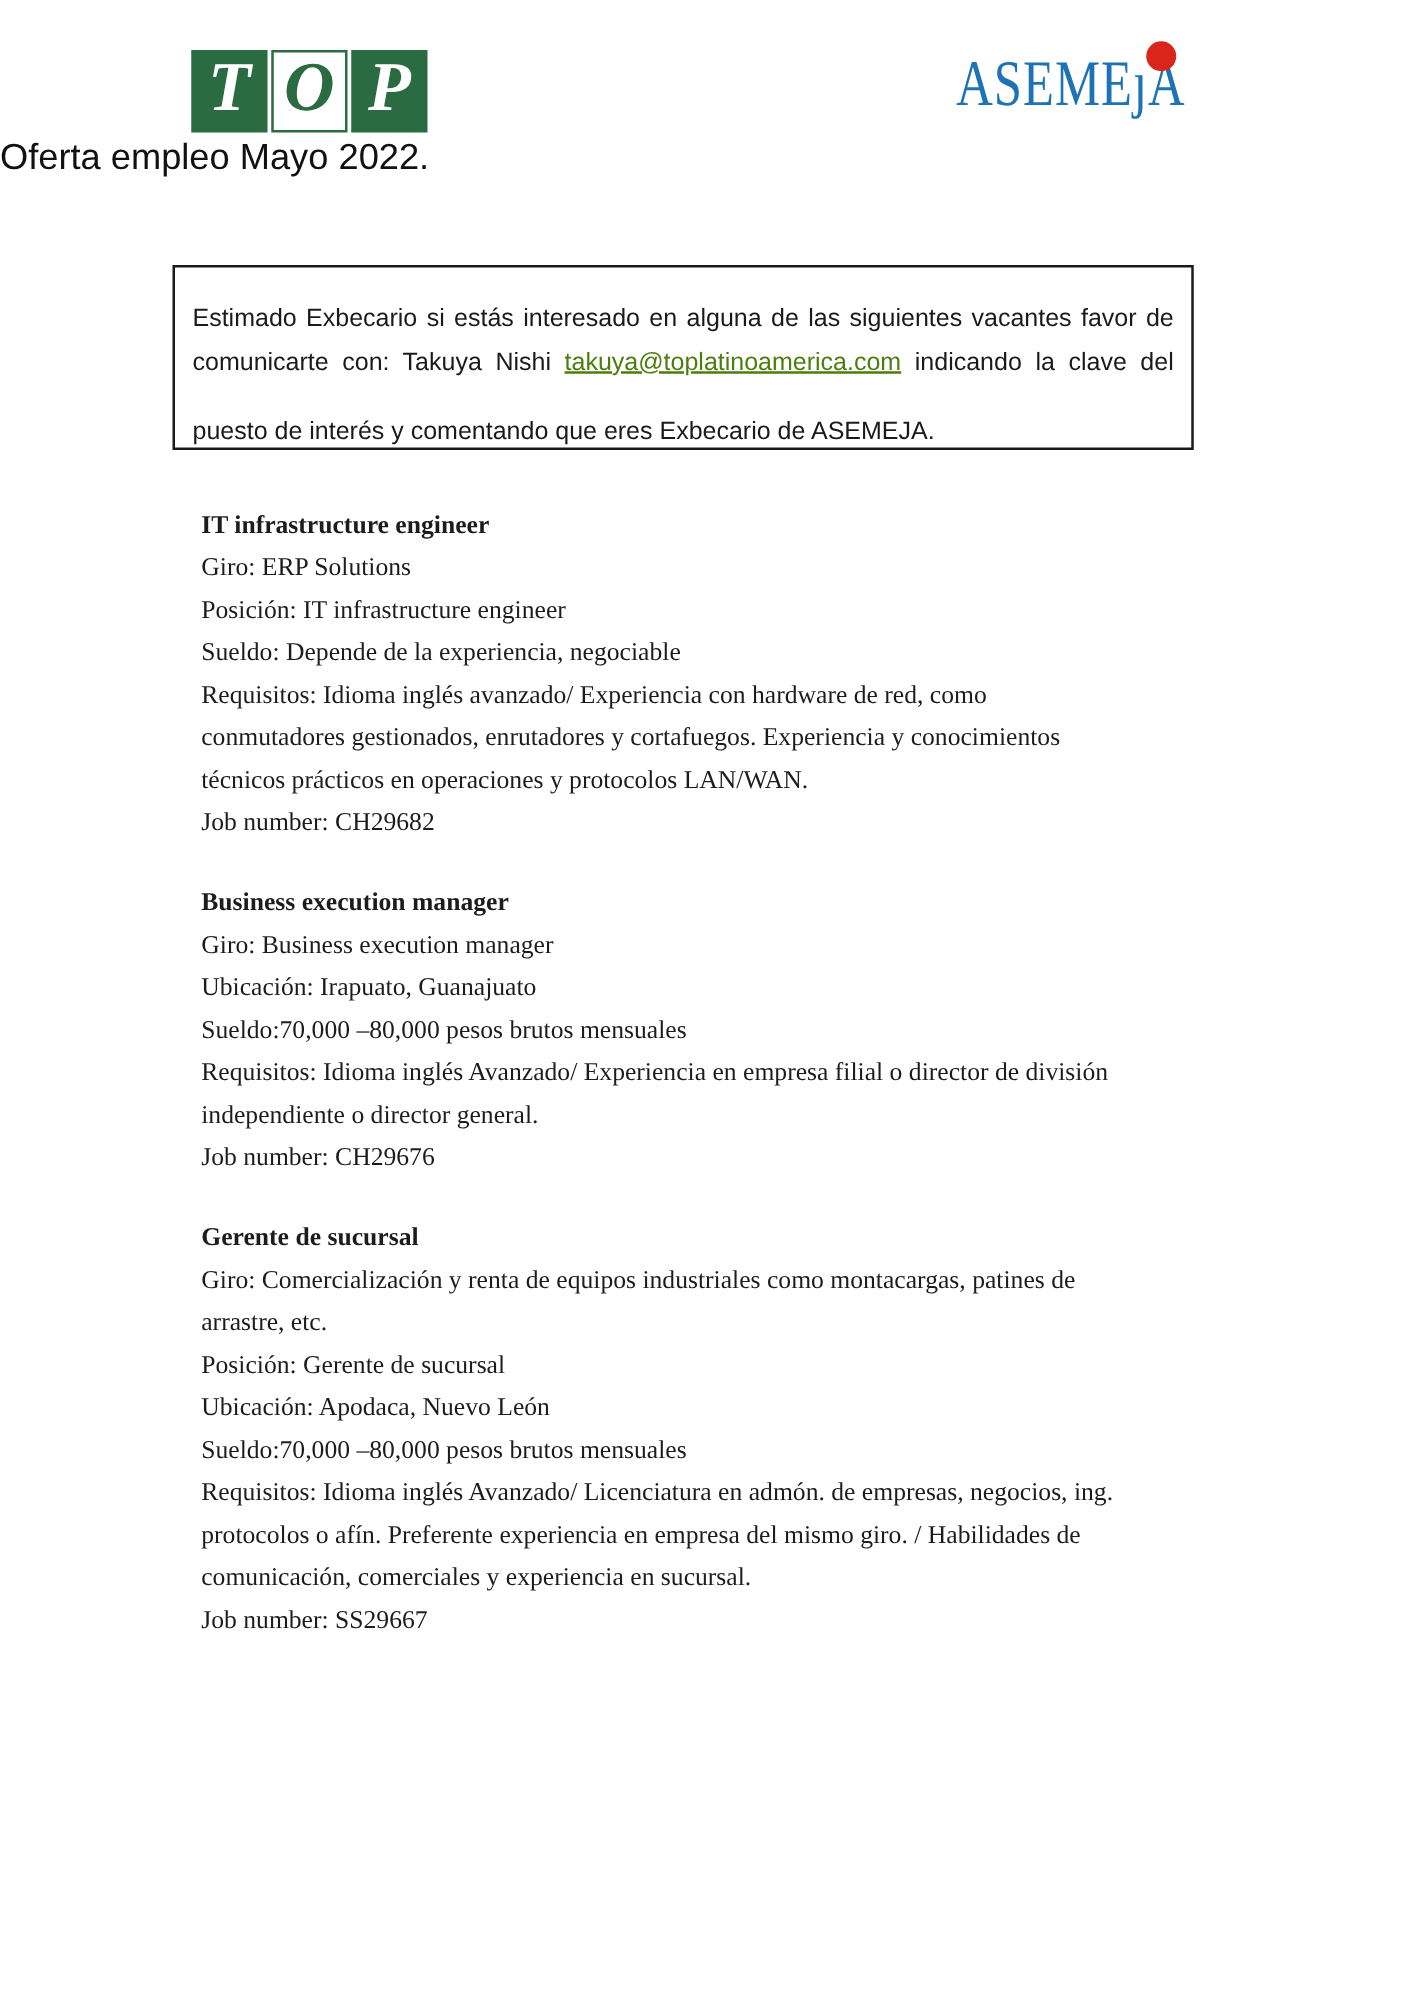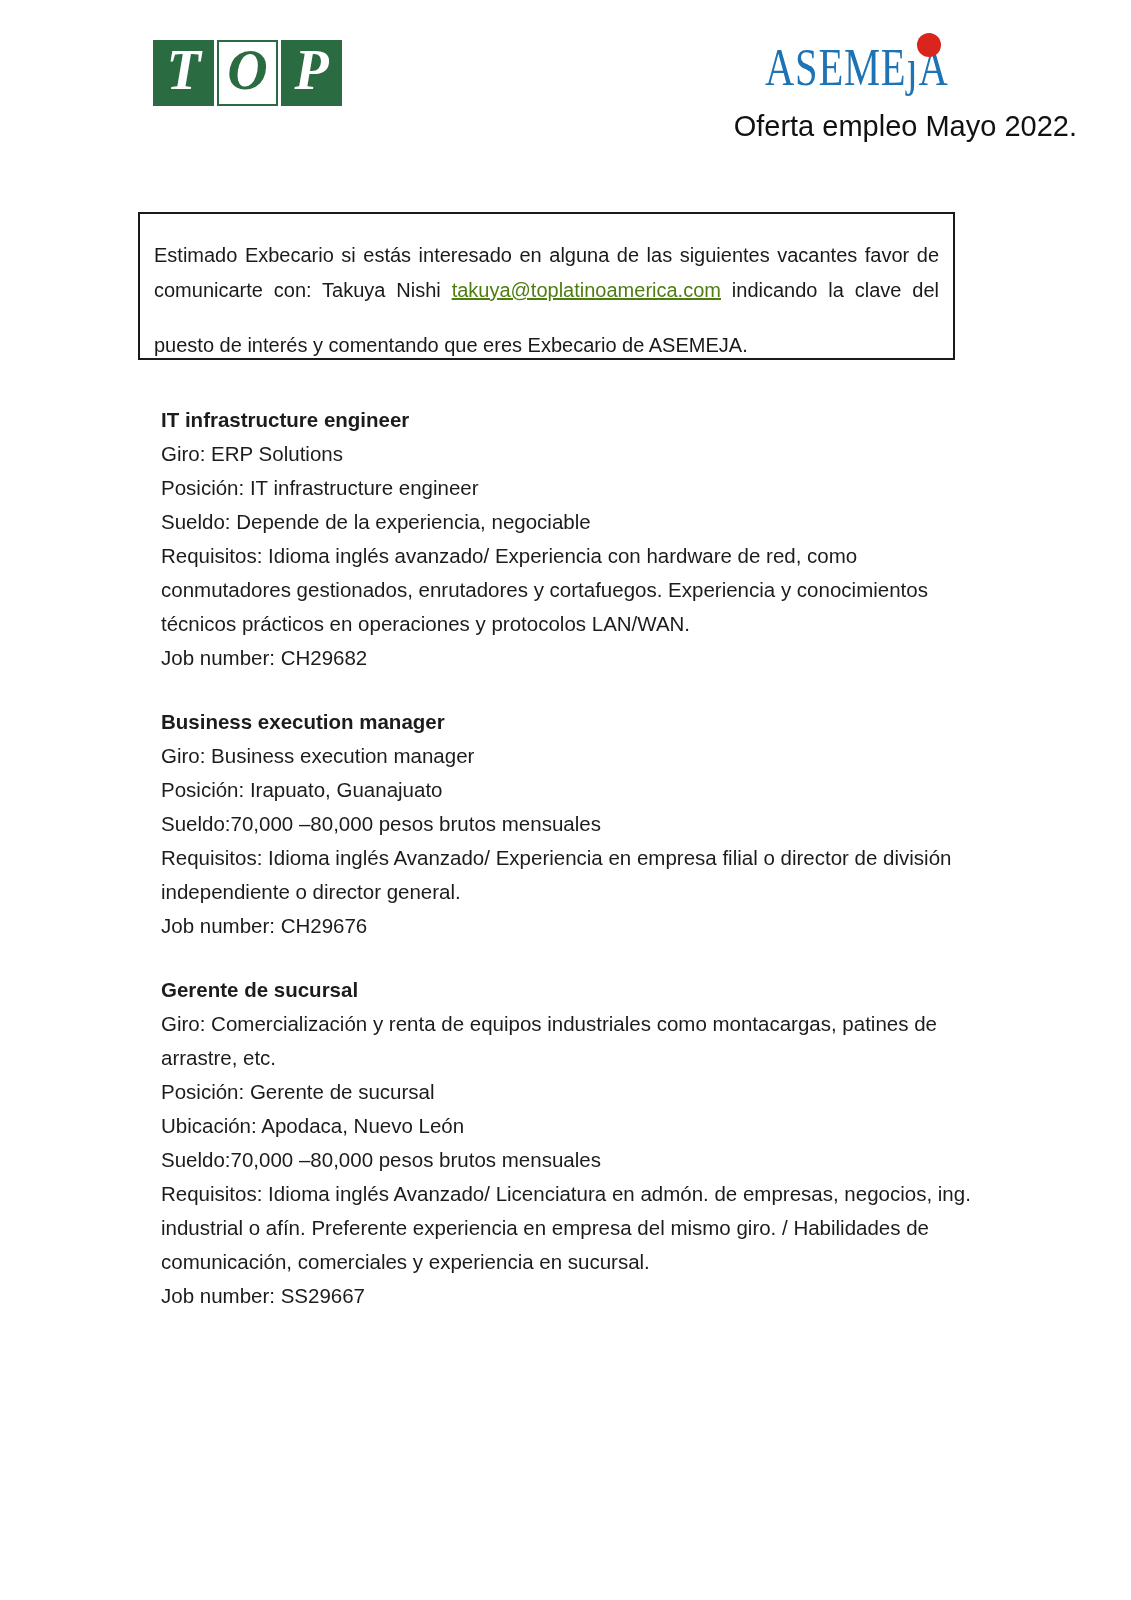--- a/index.html
+++ b/index.html
@@ -45,22 +45,22 @@
   }
   .asemeja-dot {
     position: absolute; left: 152px; top: -9px;
     width: 24px; height: 24px; border-radius: 50%;
     background: #da251d;
   }
 
   
   .doc-title {
     position: absolute; left: 0; top: 110px; width: 1048px;
-    text-align: right;
-    font-size: 29px; color: #111111; padding-left: 29px;
+    text-align: left;
+    font-size: 29px; color: #111111;
   }
 
   
   .intro-box {
     position: absolute; left: 138px; top: 212px;
     width: 817px; height: 148px;
     box-sizing: border-box;
     border: 2px solid #1a1a1a;
     padding: 24px 14px 0 14px;
     font-size: 20px; line-height: 35px;
@@ -68,21 +68,21 @@
   }
   .intro-line { text-align: justify; text-align-last: justify; }
   .intro-line.last { text-align: left; text-align-last: left; margin-top: 20px; }
   .email-link {
     color: #4d7c0f; text-decoration: underline; cursor: pointer;
   }
 
   
   .jobs {
     position: absolute; left: 161px; top: 403px; width: 812px;
-    font-family: Liberation Sans, sans-serif;
+    font-family: Liberation Serif, serif;
     font-size: 20.5px; line-height: 34px;
     color: #1c1c1c;
   }
   .job + .job { margin-top: 30px; }
   .job-title { font-weight: bold; white-space: nowrap; }
   .job-line { white-space: nowrap; }
 </style>
 </head>
 <body>
 
@@ -114,33 +114,33 @@
     <div class="job-line">Sueldo: Depende de la experiencia, negociable</div>
     <div class="job-line">Requisitos: Idioma inglés avanzado/ Experiencia con hardware de red, como</div>
     <div class="job-line">conmutadores gestionados, enrutadores y cortafuegos. Experiencia y conocimientos</div>
     <div class="job-line">técnicos prácticos en operaciones y protocolos LAN/WAN.</div>
     <div class="job-line">Job number: CH29682</div>
   </div>
 
   <div class="job">
     <div class="job-title">Business execution manager</div>
     <div class="job-line">Giro: Business execution manager</div>
-    <div class="job-line">Posición: Irapuato, Guanajuato</div>
+    <div class="job-line">Ubicación: Irapuato, Guanajuato</div>
     <div class="job-line">Sueldo:70,000 –80,000 pesos brutos mensuales</div>
     <div class="job-line">Requisitos: Idioma inglés Avanzado/ Experiencia en empresa filial o director de división</div>
     <div class="job-line">independiente o director general.</div>
     <div class="job-line">Job number: CH29676</div>
   </div>
 
   <div class="job">
     <div class="job-title">Gerente de sucursal</div>
     <div class="job-line">Giro: Comercialización y renta de equipos industriales como montacargas, patines de</div>
     <div class="job-line">arrastre, etc.</div>
     <div class="job-line">Posición: Gerente de sucursal</div>
     <div class="job-line">Ubicación: Apodaca, Nuevo León</div>
     <div class="job-line">Sueldo:70,000 –80,000 pesos brutos mensuales</div>
     <div class="job-line">Requisitos: Idioma inglés Avanzado/ Licenciatura en admón. de empresas, negocios, ing.</div>
-    <div class="job-line">industrial o afín. Preferente experiencia en empresa del mismo giro. / Habilidades de</div>
+    <div class="job-line">protocolos o afín. Preferente experiencia en empresa del mismo giro. / Habilidades de</div>
     <div class="job-line">comunicación, comerciales y experiencia en sucursal.</div>
     <div class="job-line">Job number: SS29667</div>
   </div>
 
 </div>
 
 </body></html>

